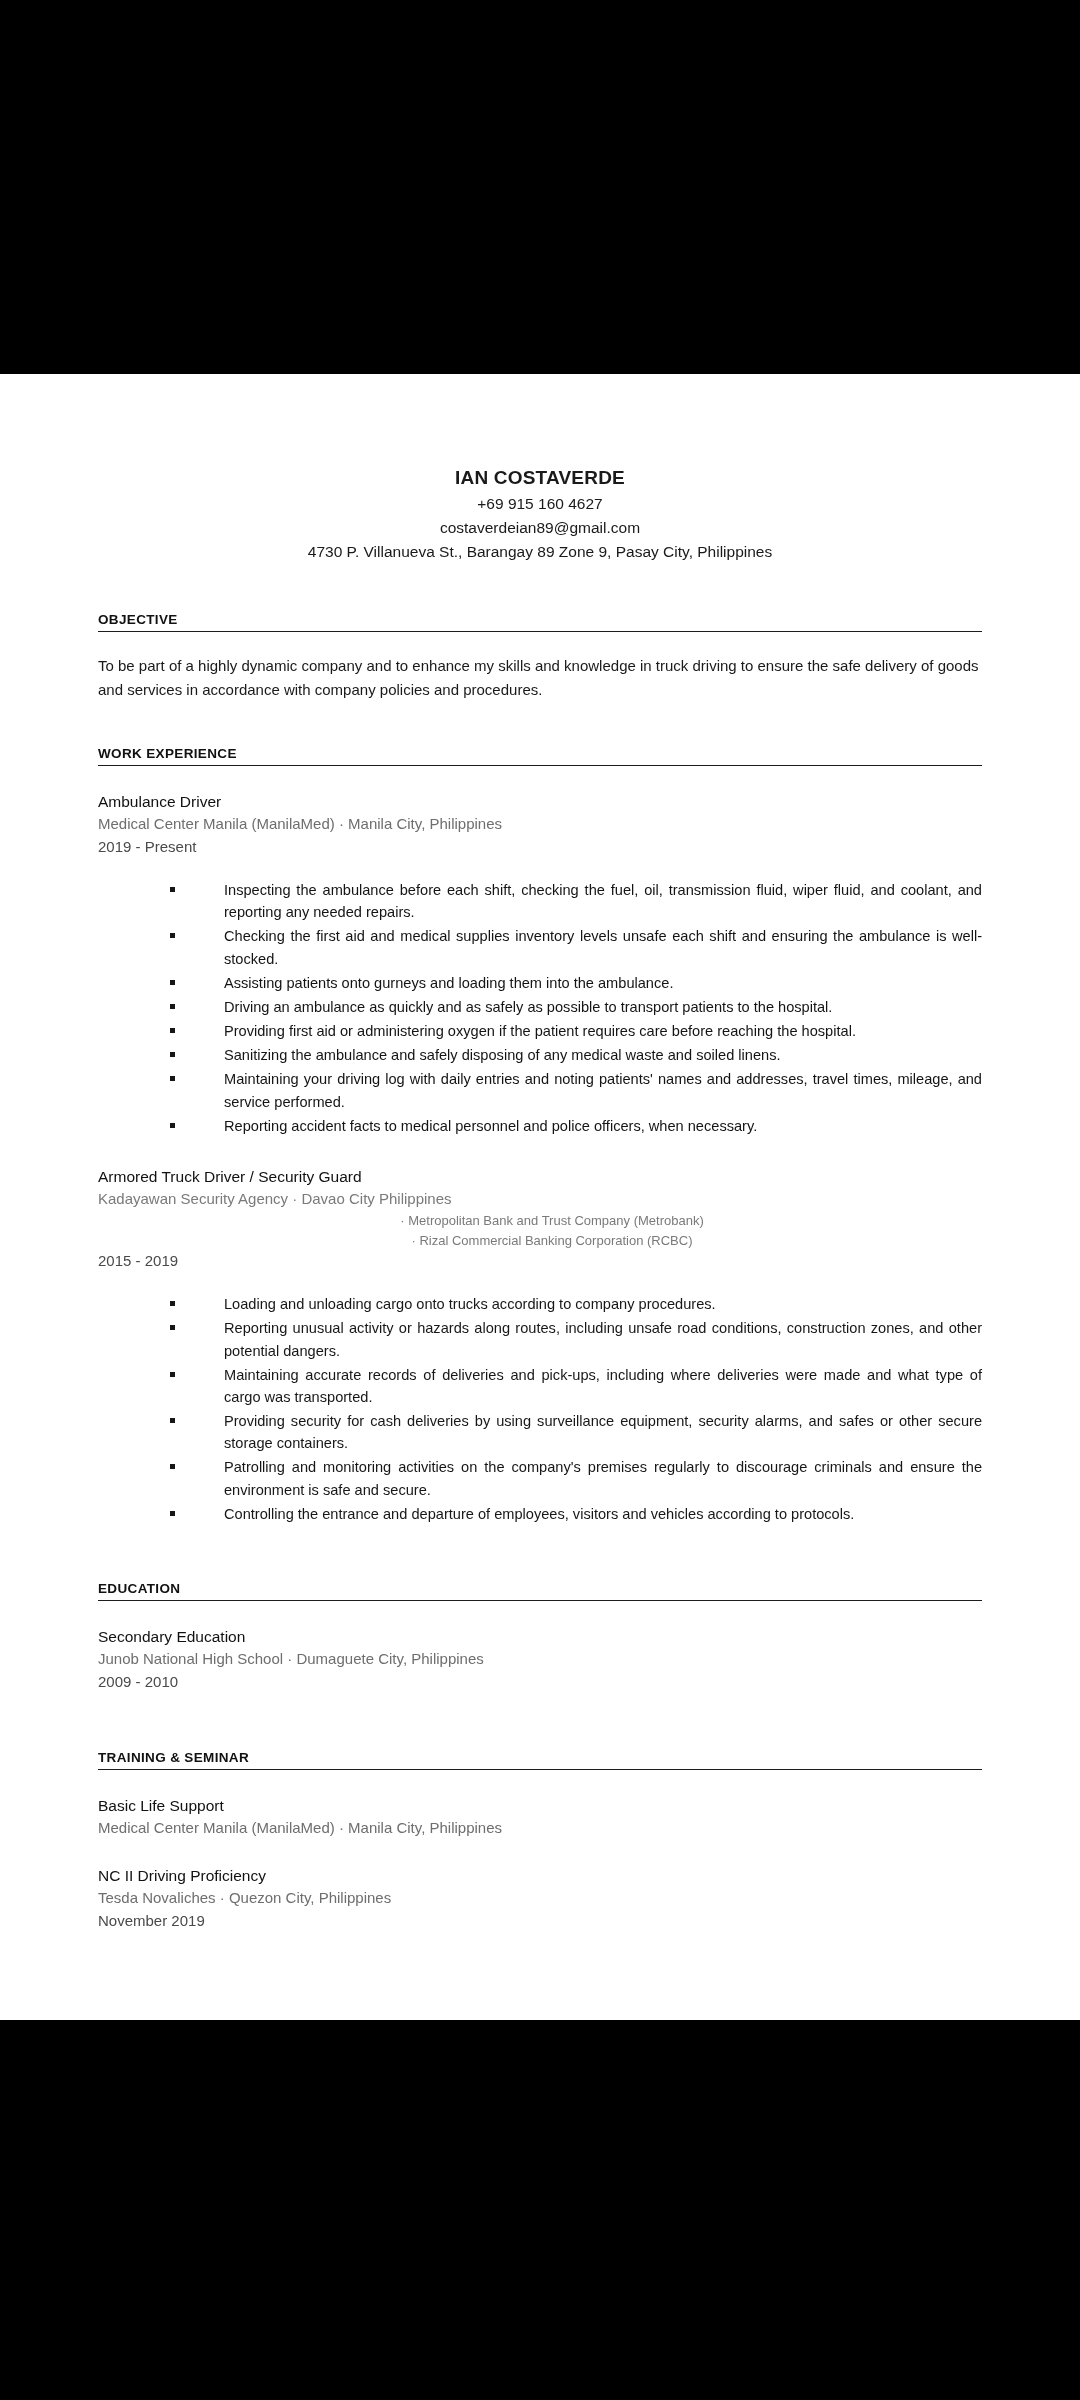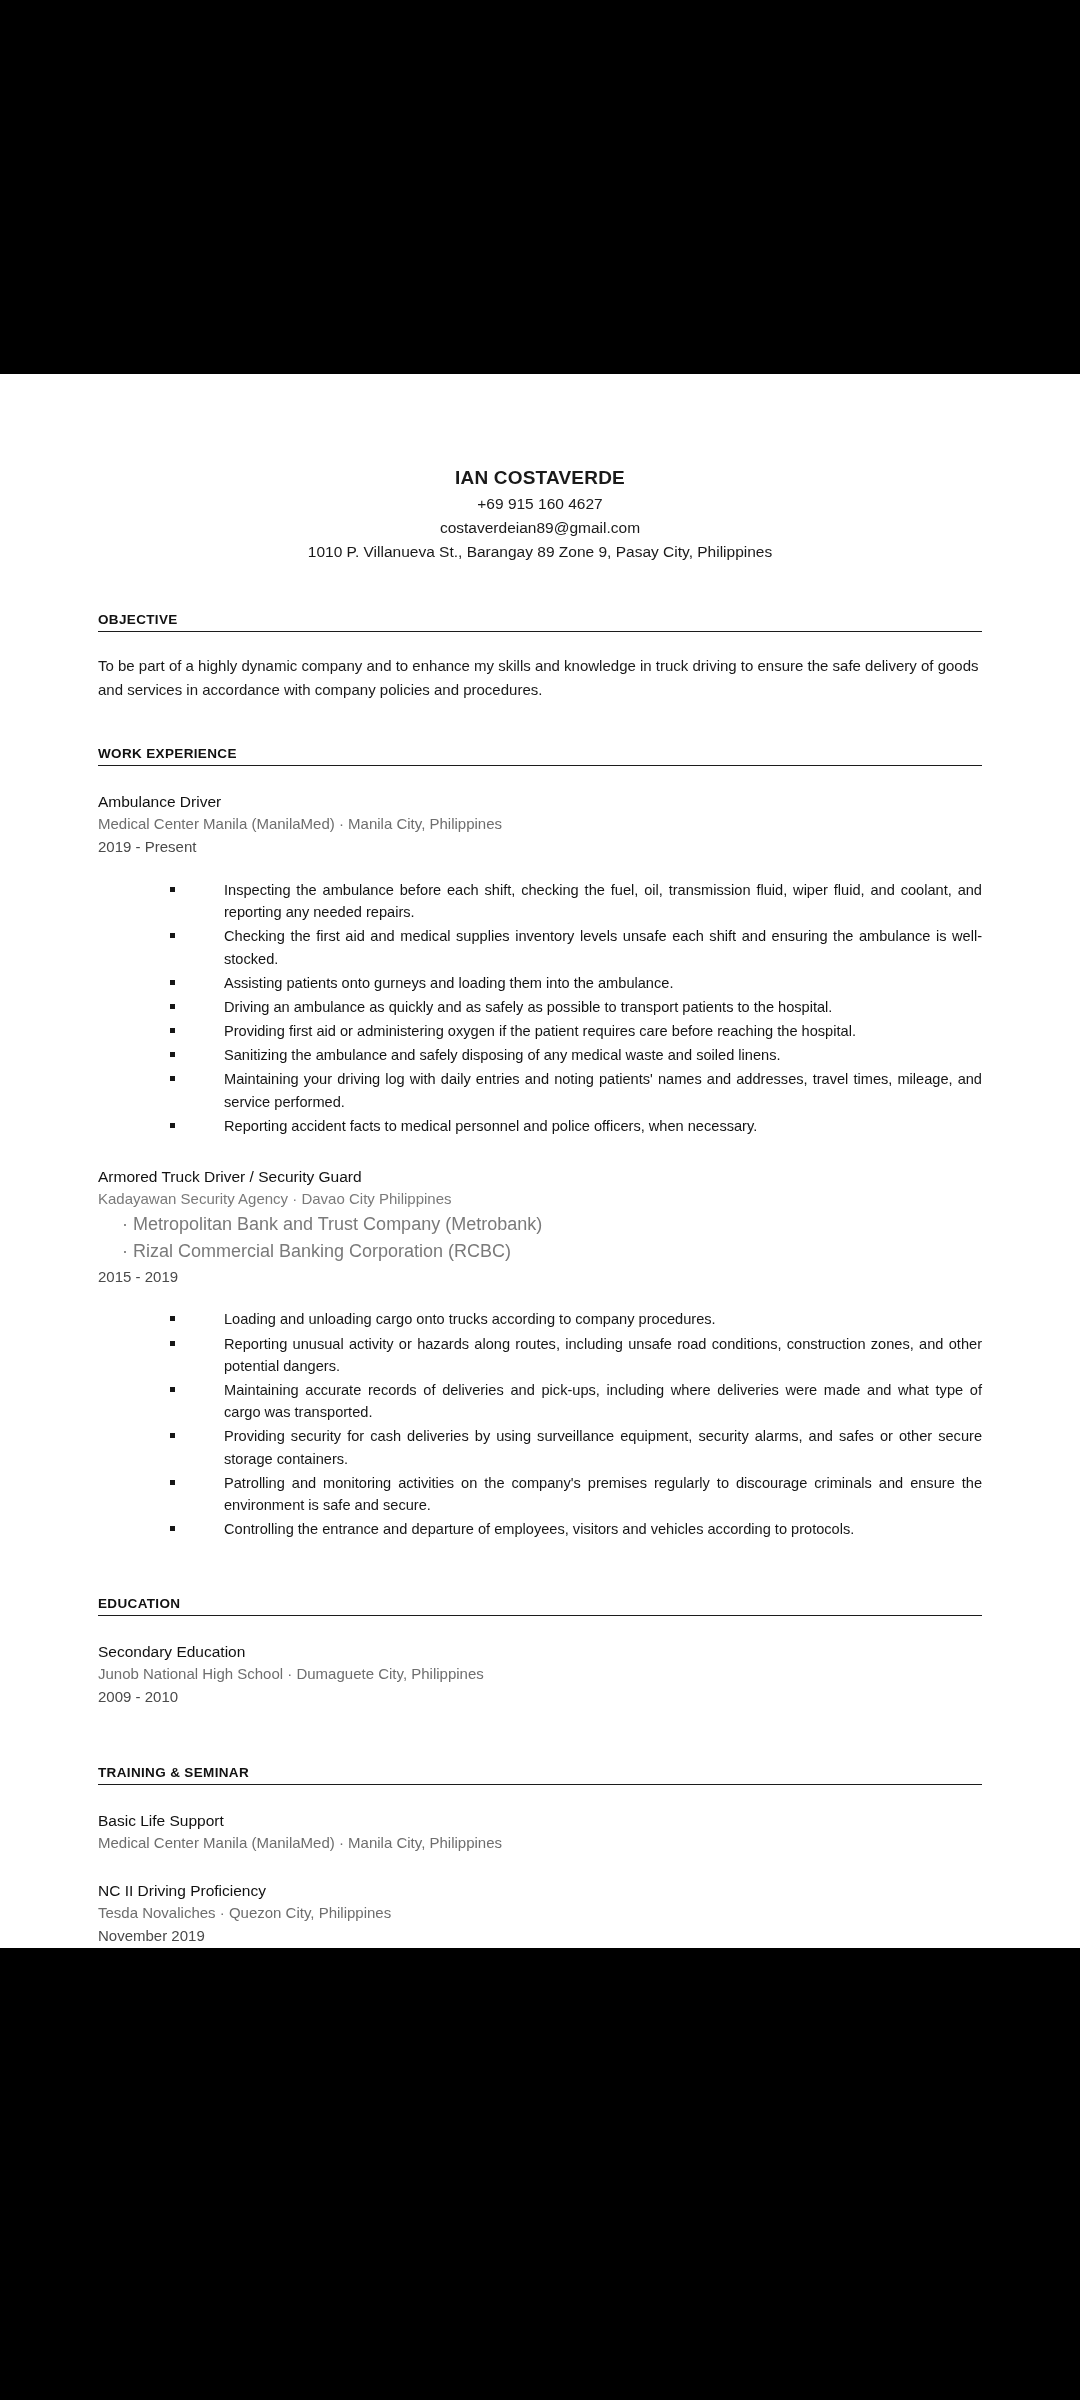--- a/index.html
+++ b/index.html
@@ -3,21 +3,21 @@
 <meta charset="utf-8">
 <style>
   * { margin:0; padding:0; box-sizing:border-box; }
   html, body {
     width:1080px; height:2400px;
     background:#000000;
     font-family:"Liberation Sans", sans-serif;
   }
   #screen {
     position:relative;
-    width:1080px; height:1948px;
+    width:1080px; height:2400px;
     background:#000000;
     overflow:hidden;
   }
   .letterbox-top {
     position:absolute; left:0; top:0;
     width:1080px; height:374px;
     background:#000000;
   }
   .letterbox-bottom {
     position:absolute; left:0; top:2020px;
@@ -67,22 +67,23 @@
 
   
   .entry { margin-top:24px; }
   .entry-title {
     font-size:15.5px; color:#111111; line-height:1.5;
   }
   .entry-sub {
     font-size:15px; color:#6e6e6e; line-height:1.52;
   }
   .entry-sub-indent {
-    font-size:18px; color:#6e6e6e; line-height:1.52;
+    font-size:13px; color:#6e6e6e; line-height:1.52;
     padding-left:24px;
+    text-align:center;
   }
   .entry-dates {
     font-size:15px; color:#4a4a4a; line-height:1.52;
   }
 
   
   ul.bullets {
     margin-top:20px;
     padding-left:72px;
     list-style:none;
@@ -113,21 +114,21 @@
 
   <div class="letterbox-top"></div>
 
   <div id="page">
     <div class="doc">
 
       <div class="resume-header">
         <div class="cand-name">IAN COSTAVERDE</div>
         <div class="cand-line">+69 915 160 4627</div>
         <div class="cand-line">costaverdeian89@gmail.com</div>
-        <div class="cand-line">1010 P. Villanueva St., Barangay 89 Zone 9, Pasay City, Philippines</div>
+        <div class="cand-line">4730 P. Villanueva St., Barangay 89 Zone 9, Pasay City, Philippines</div>
       </div>
 
       <div class="section sec-objective">
         <div class="section-head">OBJECTIVE</div>
         <div class="objective-text">To be part of a highly dynamic company and to enhance my skills and knowledge in truck driving to ensure the safe delivery of goods and services in accordance with company policies and procedures.</div>
       </div>
 
       <div class="section sec-work">
         <div class="section-head">WORK EXPERIENCE</div>
 

